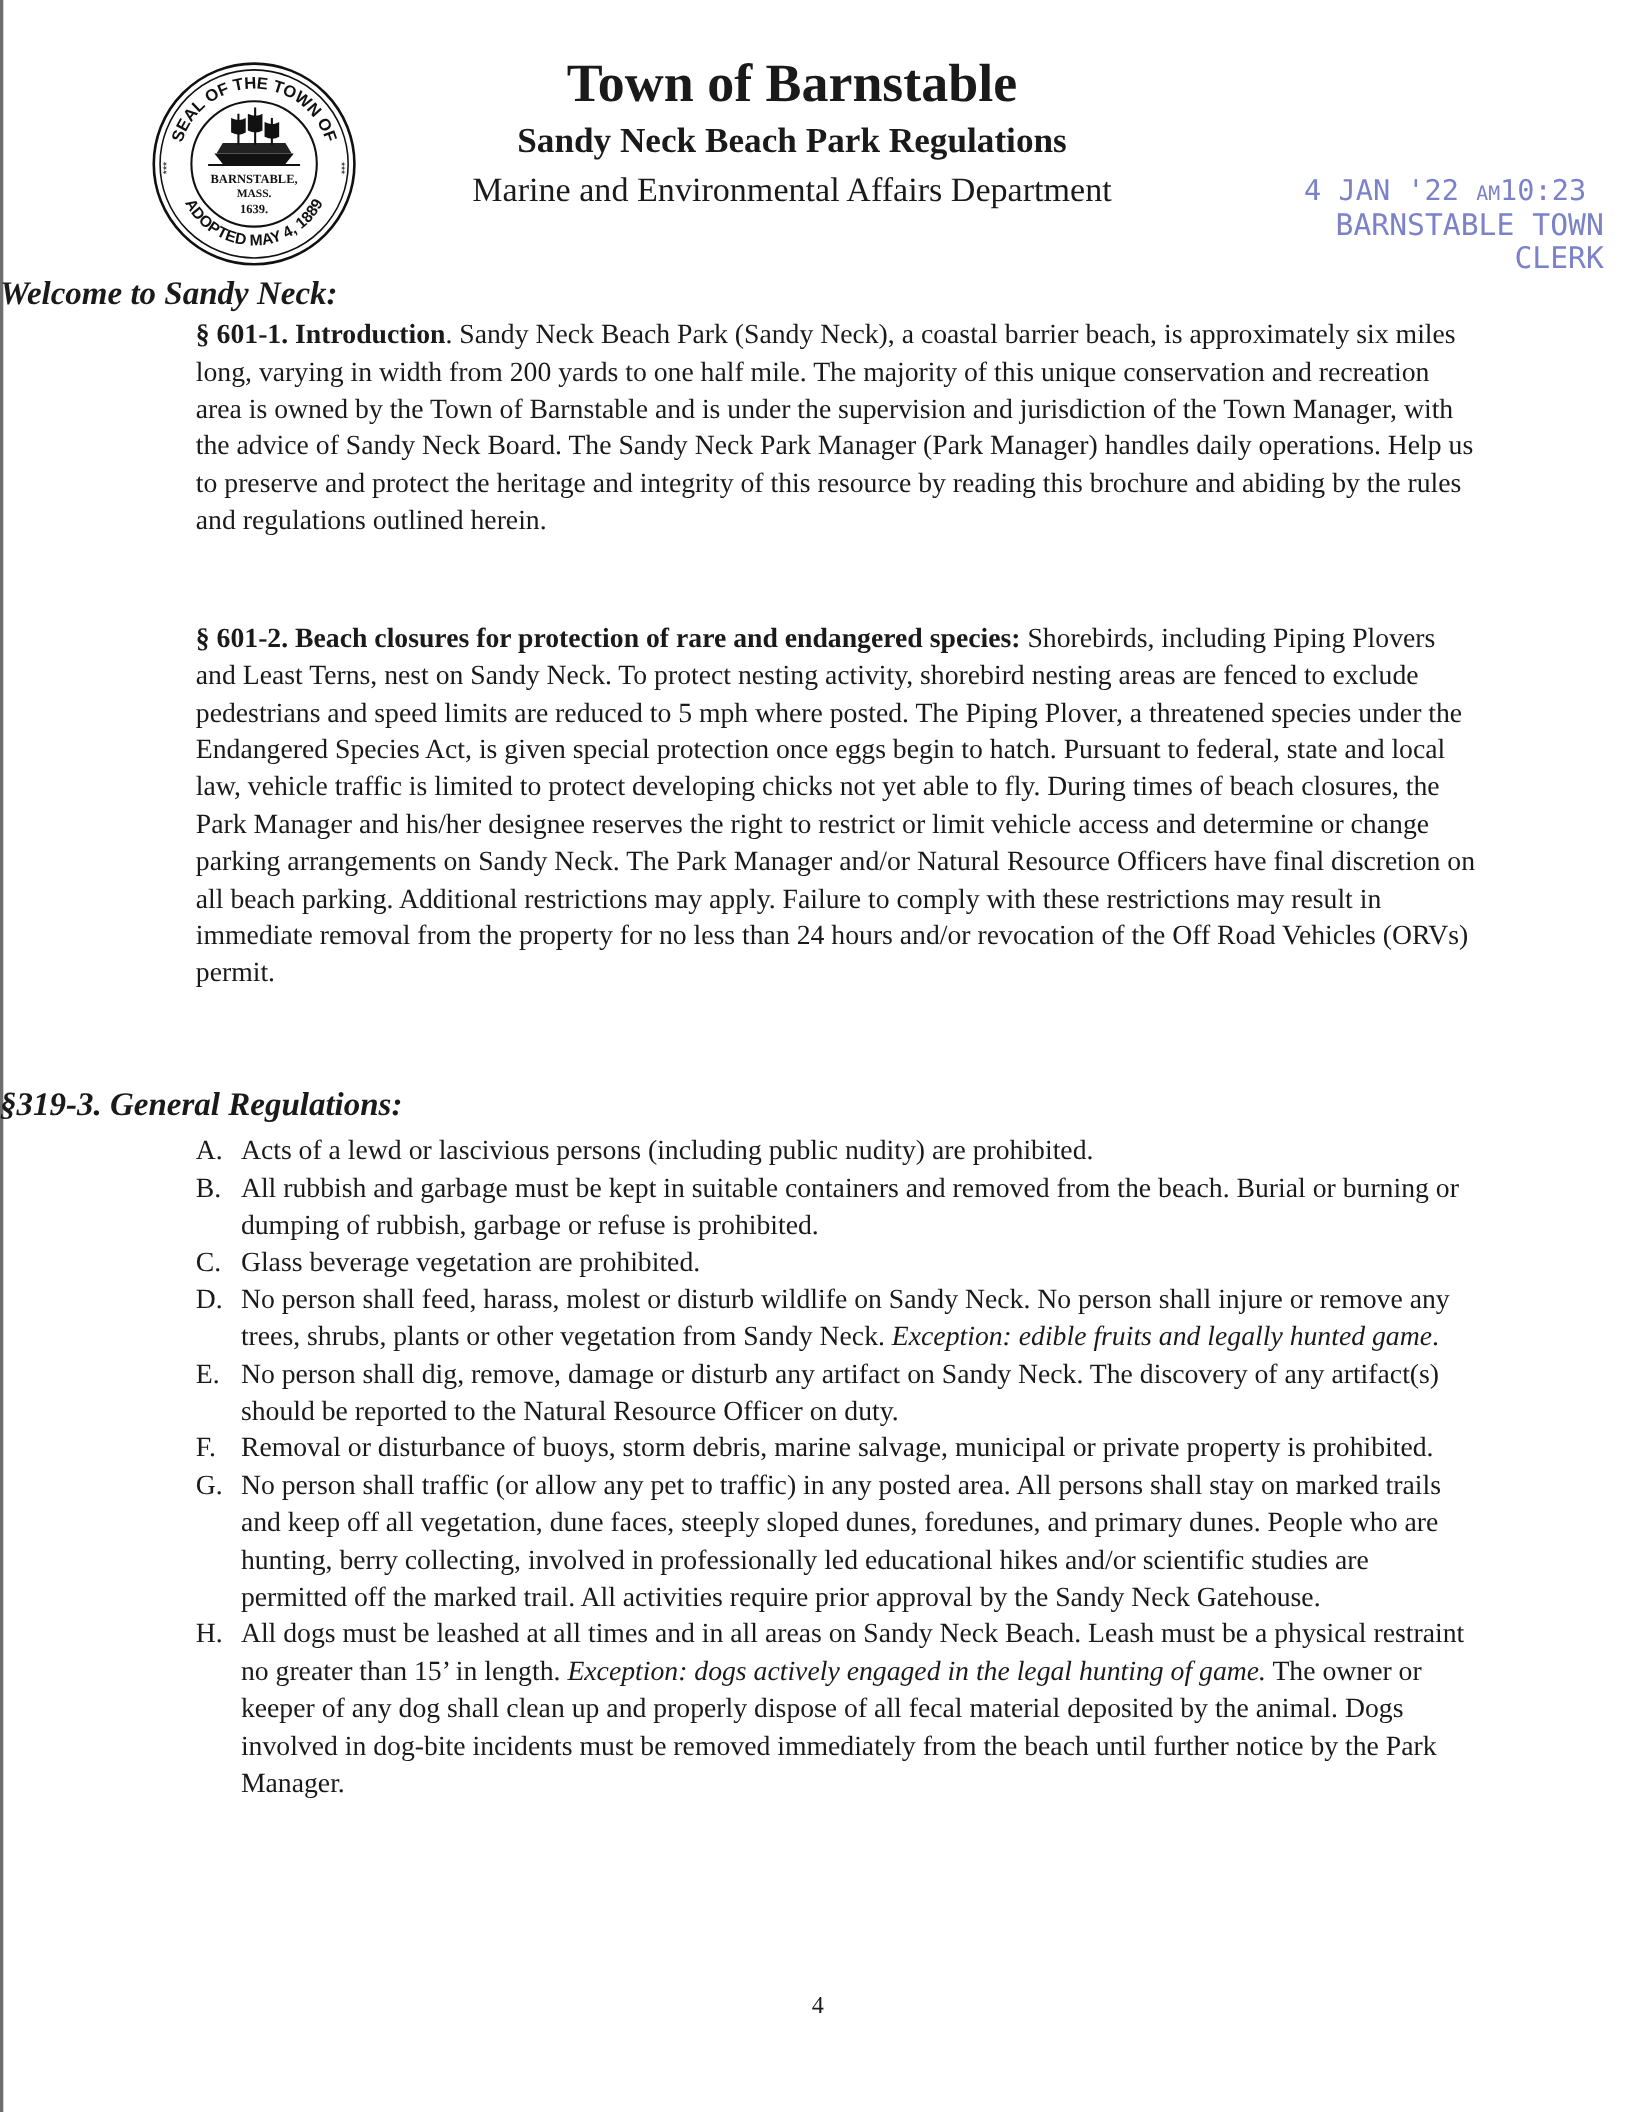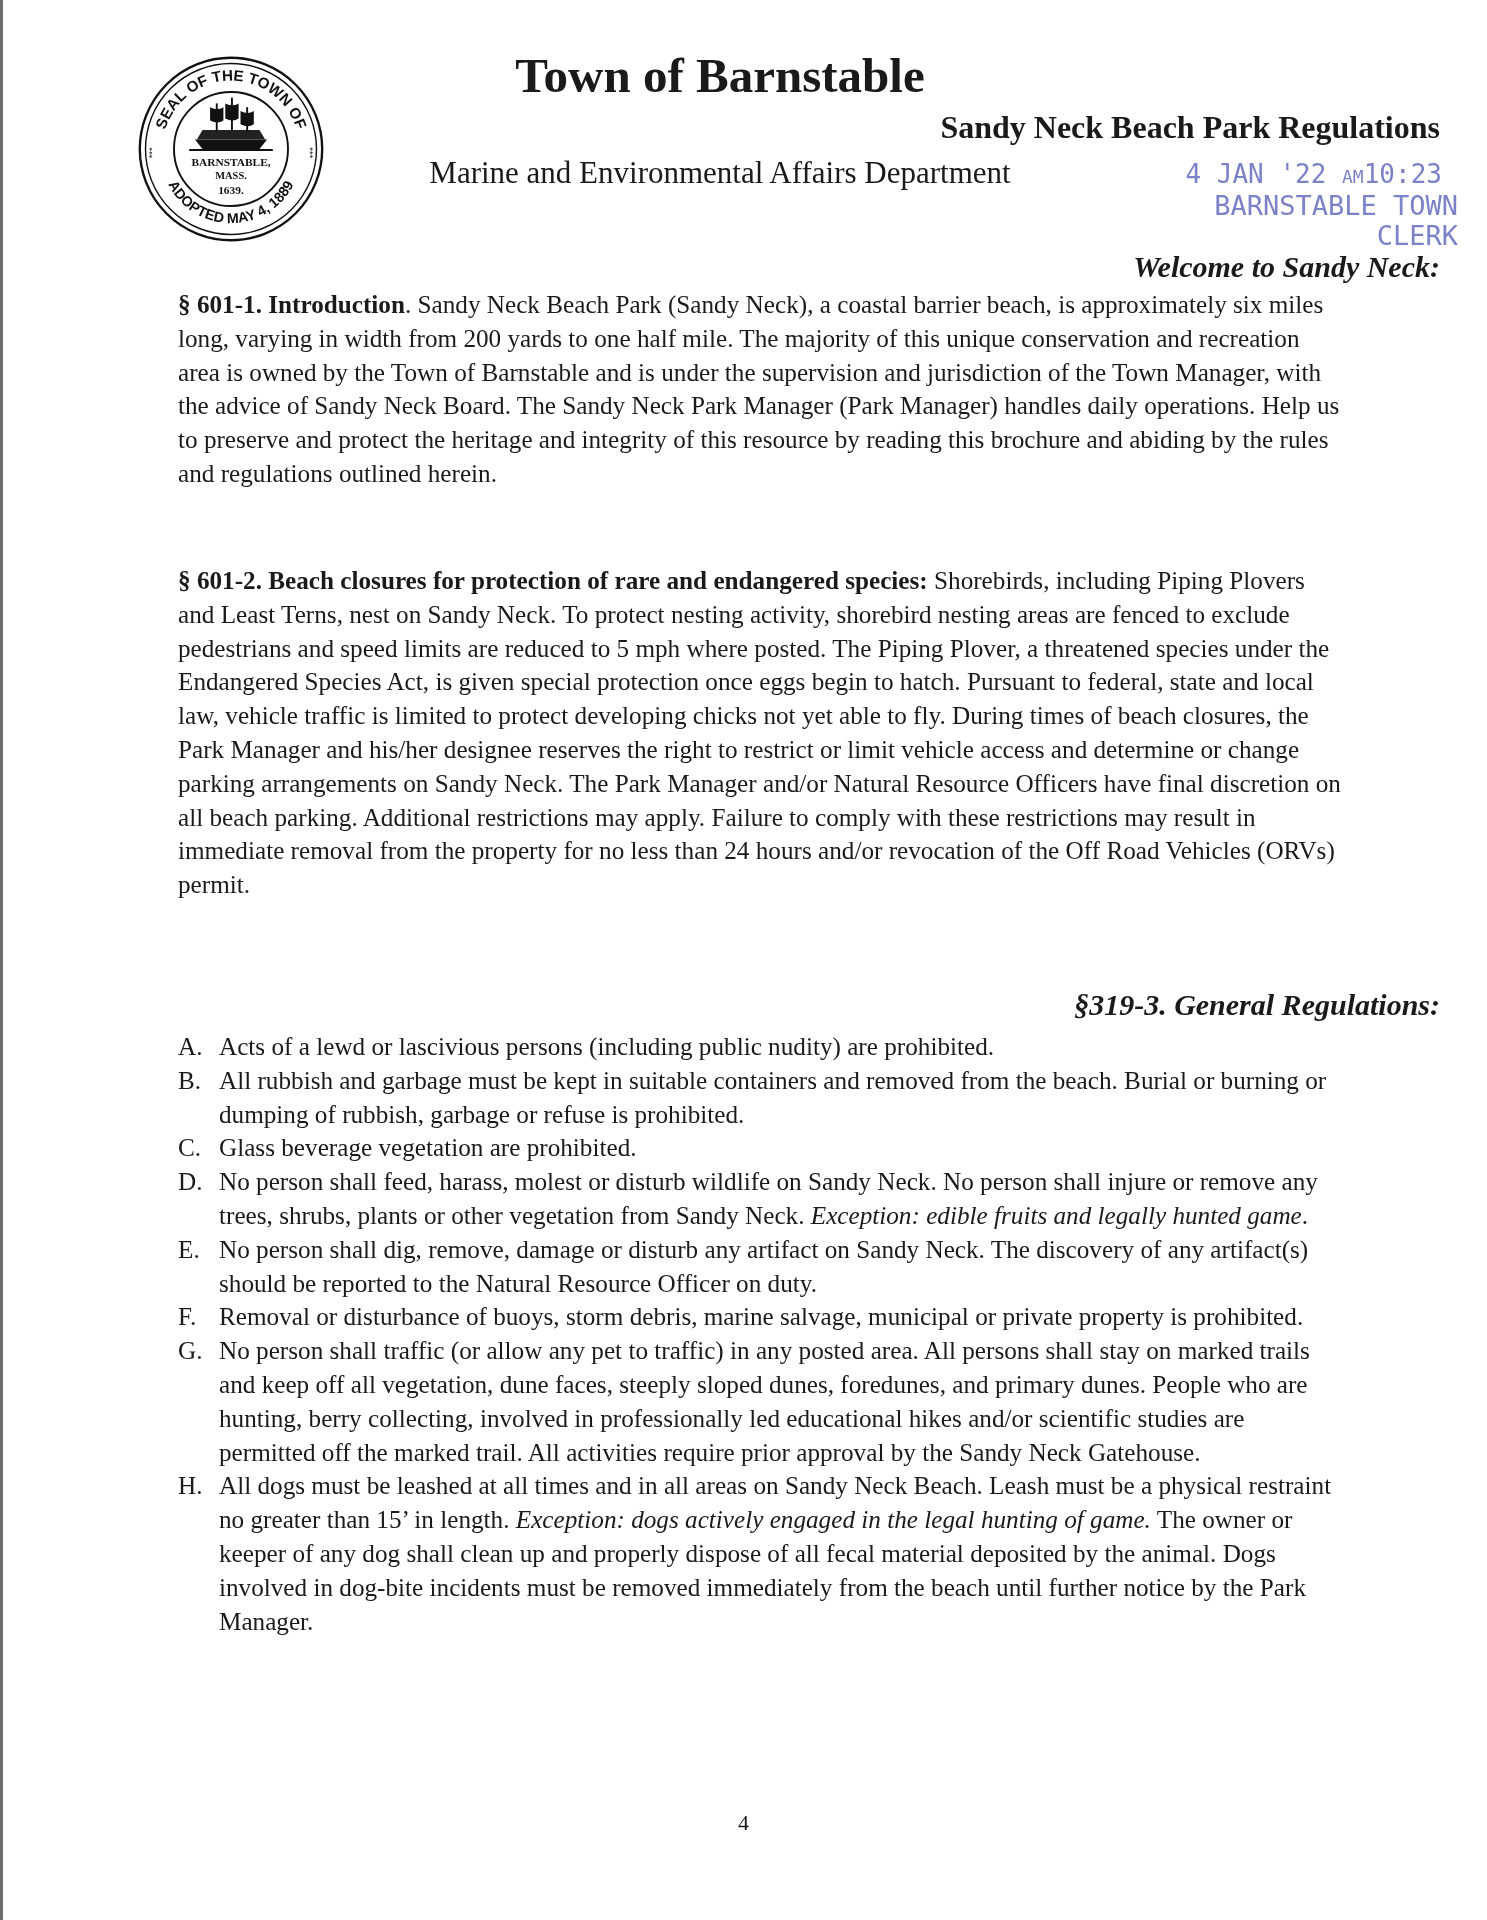--- a/index.html
+++ b/index.html
@@ -12,37 +12,37 @@
     }
     .seal {
       position: absolute; left: 136px; top: 54px; width: 190px; height: 190px;
     }
     .seal svg { width: 190px; height: 190px; }
     .header-title {
       position: absolute; left: 0; width: 1440px; text-align: center;
       top: 48px; font-size: 49px; font-weight: bold; line-height: 56px;
     }
     .header-sub {
-      position: absolute; left: 0; width: 1440px; text-align: right;
+      position: absolute; left: 0; width: 1440px; text-align: center;
       top: 108px; font-size: 32px; font-weight: bold; line-height: 38px;
     }
     .header-dept {
       position: absolute; left: 0; width: 1440px; text-align: center;
       top: 155px; font-size: 31px; line-height: 36px;
     }
     .stamp {
       position: absolute; left: 1118px; top: 160px; width: 340px;
       color: #7b82c8; font-family: "DejaVu Sans Mono", "Liberation Mono", monospace;
       text-align: right; letter-spacing: 0px;
     }
     .stamp .l1 { font-size: 26px; line-height: 28px; padding-right: 16px; }
     .stamp .l1 .ampm { font-size: 18px; }
     .stamp .l2 { font-size: 27px; line-height: 30px; }
     .section-title {
-      position: absolute; left: 0; width: 1440px; text-align: right;
+      position: absolute; left: 0; width: 1440px; text-align: left;
       font-style: italic; font-weight: bold; font-size: 30px; line-height: 34px;
     }
     .para {
       position: absolute; left: 178px; width: 1165px;
       font-size: 25.2px; line-height: 33.8px; text-align: left;
     }
     .para b { font-weight: bold; }
     .reg-list {
       position: absolute; left: 178px; top: 1030px; width: 1165px;
       font-size: 25.2px; line-height: 33.8px; margin: 0; padding: 0; list-style: none;

